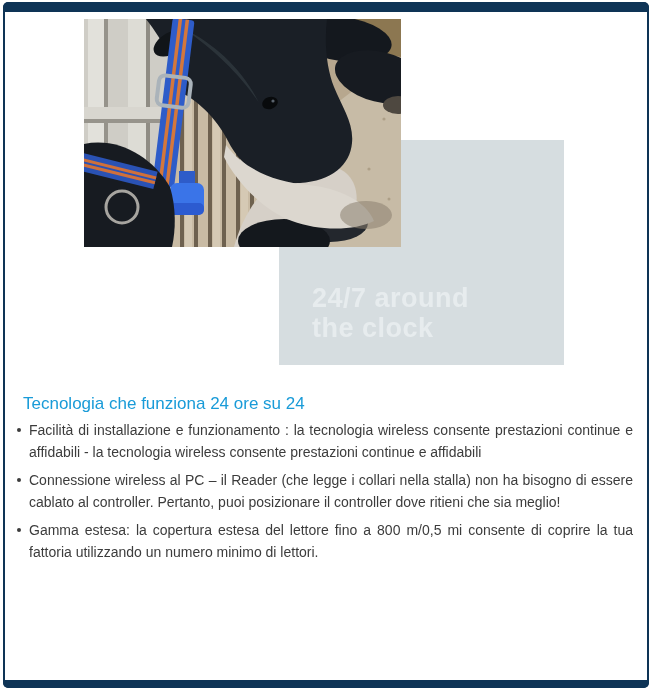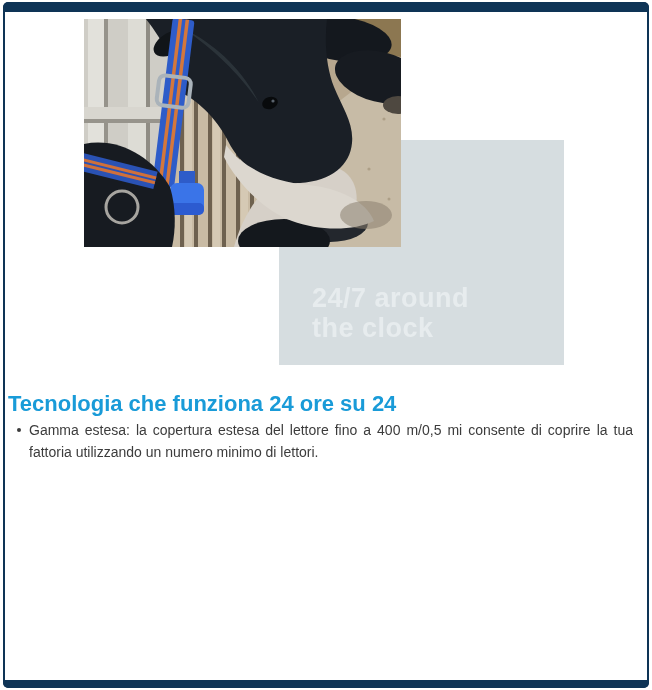--- a/index.html
+++ b/index.html
@@ -20,22 +20,22 @@
   }
   .tagline{
     position:absolute;left:33px;bottom:22px;
     font-weight:bold;font-size:27px;line-height:30px;letter-spacing:0.5px;
     color:#e7ecee;
   }
   .hero-photo{
     position:absolute;left:84px;top:19px;width:317px;height:228px;overflow:hidden;
   }
   .section-heading{
-    position:absolute;left:8px;top:393px;width:620px;
-    font-size:22px;font-weight:bold;color:#199bd8;line-height:22px;
+    position:absolute;left:23px;top:393px;width:620px;
+    font-size:17px;font-weight:normal;color:#199bd8;line-height:22px;
   }
   .feature-list{
     position:absolute;left:13px;top:419px;width:620px;
     margin:0;padding:0;list-style:none;
     font-size:14px;line-height:22px;color:#3c3c3c;text-align:justify;
   }
   .feature-list li{
     position:relative;padding-left:16px;margin:0 0 6px 0;
   }
   .feature-list li::before{
@@ -130,20 +130,26 @@
         <rect x="-12" y="147" width="85" height="3" fill="#d0703a"></rect>
         <rect x="-12" y="152" width="85" height="3" fill="#d0703a"></rect>
       </g>
     </svg>
   </div>
 
   <div class="section-heading">Tecnologia che funziona 24 ore su 24</div>
 
   <ul class="feature-list">
     <li>
-      <span>Gamma estesa: la copertura estesa del lettore fino a 400 m/0,5 mi consente di coprire la tua fattoria utilizzando un numero minimo di lettori.</span>
+      <span>Facilità di installazione e funzionamento : la tecnologia wireless consente prestazioni continue e affidabili - la tecnologia wireless consente prestazioni continue e affidabili</span>
+    </li>
+    <li>
+      <span>Connessione wireless al PC – il Reader (che legge i collari nella stalla) non ha bisogno di essere cablato al controller. Pertanto, puoi posizionare il controller dove ritieni che sia meglio!</span>
+    </li>
+    <li>
+      <span>Gamma estesa: la copertura estesa del lettore fino a 800 m/0,5 mi consente di coprire la tua fattoria utilizzando un numero minimo di lettori.</span>
     </li>
   </ul>
 
   <div class="accent-bar bottom"></div>
 
   <div class="frame"></div>
 </div>
 
 </body></html>

